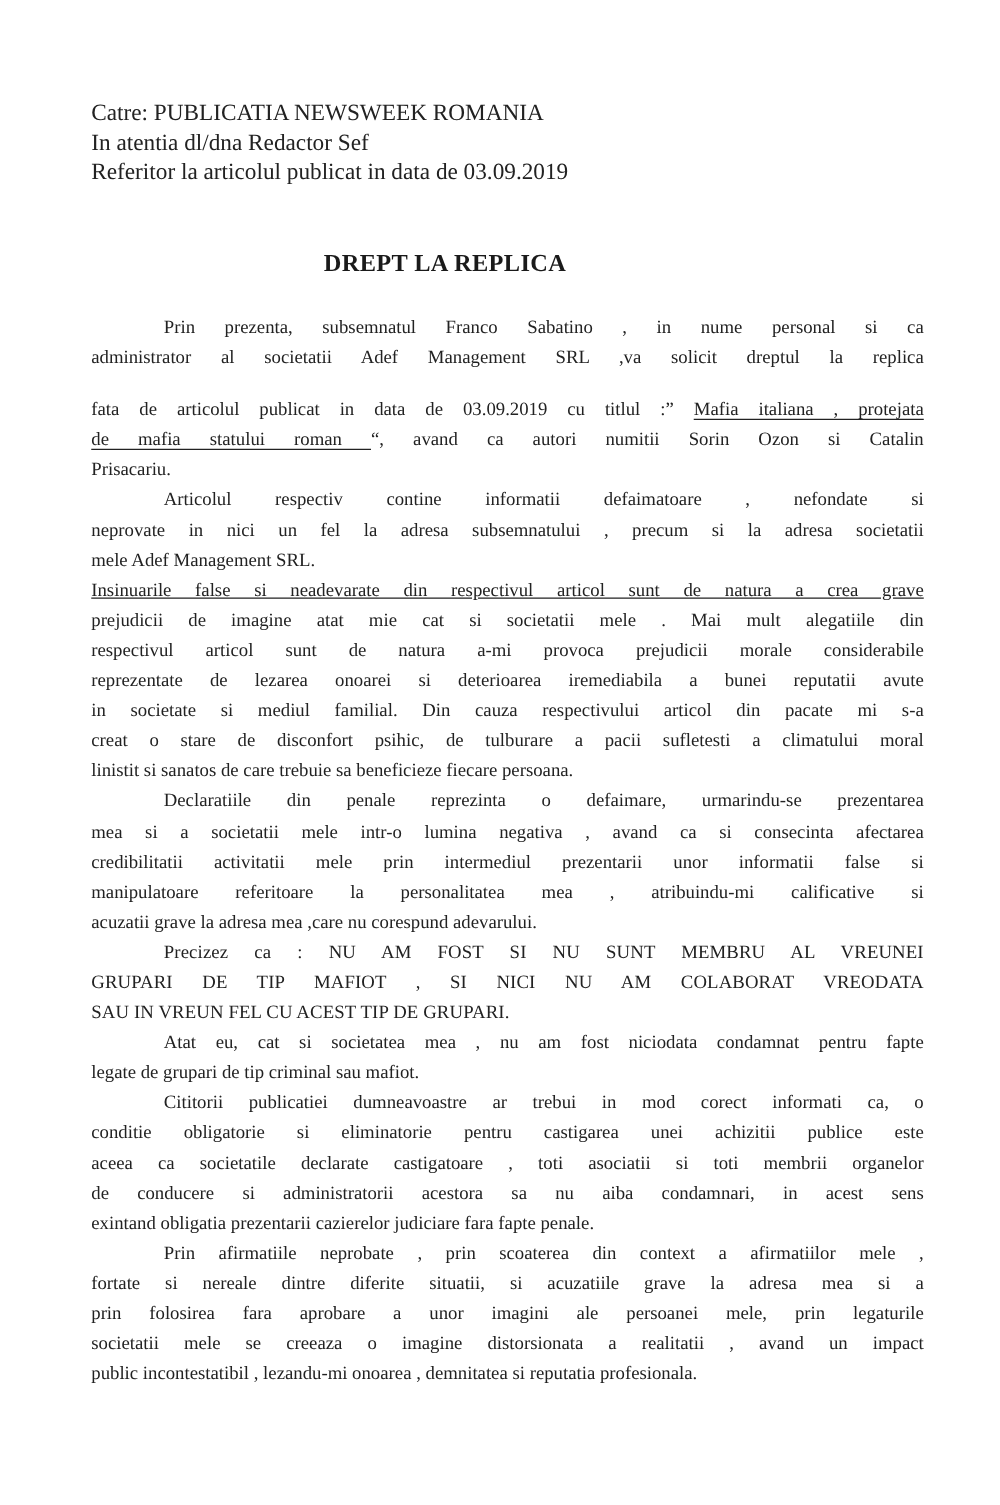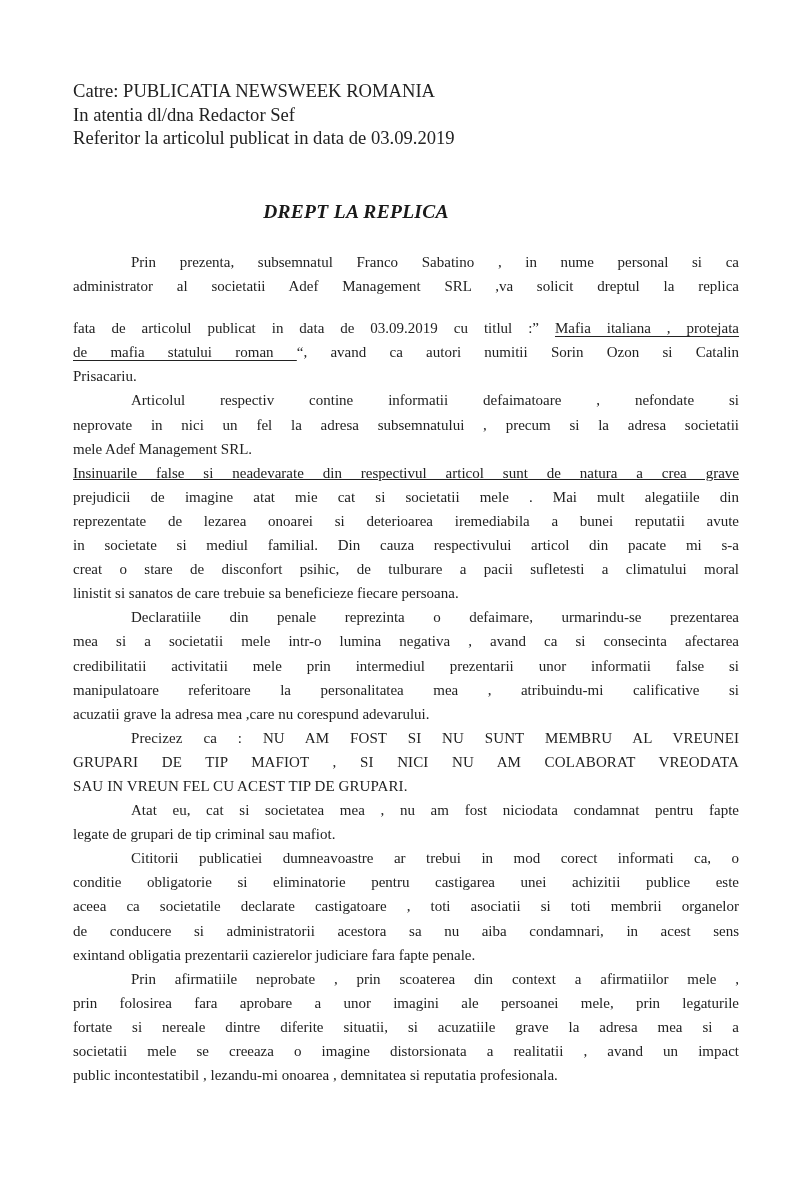--- a/index.html
+++ b/index.html
@@ -9,21 +9,21 @@
       font-family: "Liberation Serif", "DejaVu Serif", serif;
       color: #1c1c1c;
       position: relative;
       overflow: hidden;
     }
     .page { position: absolute; left: 0; top: 0; width: 800px; height: 1204px; }
     .header { position: absolute; left: 73px; top: 79px; width: 600px; }
     .header .hline { font-size: 18.6px; line-height: 23.5px; white-space: nowrap; color: #222; }
     .title {
       position: absolute; left: 0; width: 678px; top: 201px;
-      text-align: center; font-weight: bold; font-style: italic;
+      text-align: center; font-weight: bold; 
       font-size: 19.5px; letter-spacing: 0.3px; color: #1a1a1a;
       padding-left: 34px; box-sizing: border-box;
     }
     .body { position: absolute; left: 73px; top: 250px; width: 666px; }
     .line {
       font-size: 15px; line-height: 24.1px; height: 24.1px;
       white-space: nowrap; text-align: justify; text-align-last: justify;
       color: #222;
     }
     .line.last { text-align-last: left; }
@@ -56,20 +56,21 @@
 
     <div>
       <div class="line ind" style="white-space: normal; overflow: visible;">Articolul respectiv contine informatii defaimatoare , nefondate si</div>
       <div class="line" style="white-space: normal; overflow: visible;">neprovate in nici un fel la adresa subsemnatului , precum si la adresa societatii</div>
       <div class="line last" style="white-space: normal; overflow: visible;">mele Adef Management SRL.</div>
     </div>
 
     <div>
       <div class="line" style="white-space: normal; overflow: visible; text-decoration: underline;">Insinuarile false si neadevarate din respectivul articol sunt de natura a crea grave</div>
       <div class="line" style="white-space: normal; overflow: visible;">prejudicii de imagine atat mie cat si societatii mele . Mai mult alegatiile din</div>
+      <div class="line" style="white-space: normal; overflow: visible;">respectivul articol sunt de natura a-mi provoca prejudicii morale considerabile</div>
       <div class="line" style="white-space: normal; overflow: visible;">reprezentate de lezarea onoarei si deterioarea iremediabila a bunei reputatii avute</div>
       <div class="line" style="white-space: normal; overflow: visible;">in societate si mediul familial. Din cauza respectivului articol din pacate mi s-a</div>
       <div class="line" style="white-space: normal; overflow: visible;">creat o stare de disconfort psihic, de tulburare a pacii sufletesti a climatului moral</div>
       <div class="line last" style="white-space: normal; overflow: visible;">linistit si sanatos de care trebuie sa beneficieze fiecare persoana.</div>
     </div>
 
     <div>
       <div class="line ind" style="white-space: normal; overflow: visible;">Declaratiile din penale reprezinta o defaimare, urmarindu-se prezentarea</div>
       <div class="line" style="white-space: normal; overflow: visible;">mea si a societatii mele intr-o lumina negativa , avand ca si consecinta afectarea</div>
       <div class="line" style="white-space: normal; overflow: visible;">credibilitatii activitatii mele prin intermediul prezentarii unor informatii false si</div>
@@ -91,20 +92,20 @@
     <div>
       <div class="line ind" style="white-space: normal; overflow: visible;">Cititorii publicatiei dumneavoastre ar trebui in mod corect informati ca,  o</div>
       <div class="line" style="white-space: normal; overflow: visible;">conditie obligatorie si eliminatorie pentru castigarea unei achizitii publice este</div>
       <div class="line" style="white-space: normal; overflow: visible;">aceea ca societatile declarate castigatoare , toti asociatii si toti membrii organelor</div>
       <div class="line" style="white-space: normal; overflow: visible;">de conducere si administratorii acestora  sa nu aiba condamnari, in acest sens</div>
       <div class="line last" style="white-space: normal; overflow: visible;">exintand obligatia prezentarii cazierelor judiciare fara fapte penale.</div>
     </div>
 
     <div>
       <div class="line ind" style="white-space: normal; overflow: visible;">Prin afirmatiile neprobate , prin scoaterea din context a afirmatiilor mele ,</div>
+      <div class="line" style="white-space: normal; overflow: visible;">fortate  si nereale dintre diferite situatii, si acuzatiile grave la adresa mea si a</div>
       <div class="line" style="white-space: normal; overflow: visible;">prin folosirea fara aprobare a unor imagini ale persoanei mele,  prin legaturile</div>
-      <div class="line" style="white-space: normal; overflow: visible;">fortate  si nereale dintre diferite situatii, si acuzatiile grave la adresa mea si a</div>
       <div class="line" style="white-space: normal; overflow: visible;">societatii mele se creeaza o imagine distorsionata a realitatii , avand un impact</div>
       <div class="line last" style="white-space: normal; overflow: visible;">public incontestatibil , lezandu-mi onoarea , demnitatea si reputatia profesionala.</div>
     </div>
 
   </div>
 </div>
 
 </body></html>

